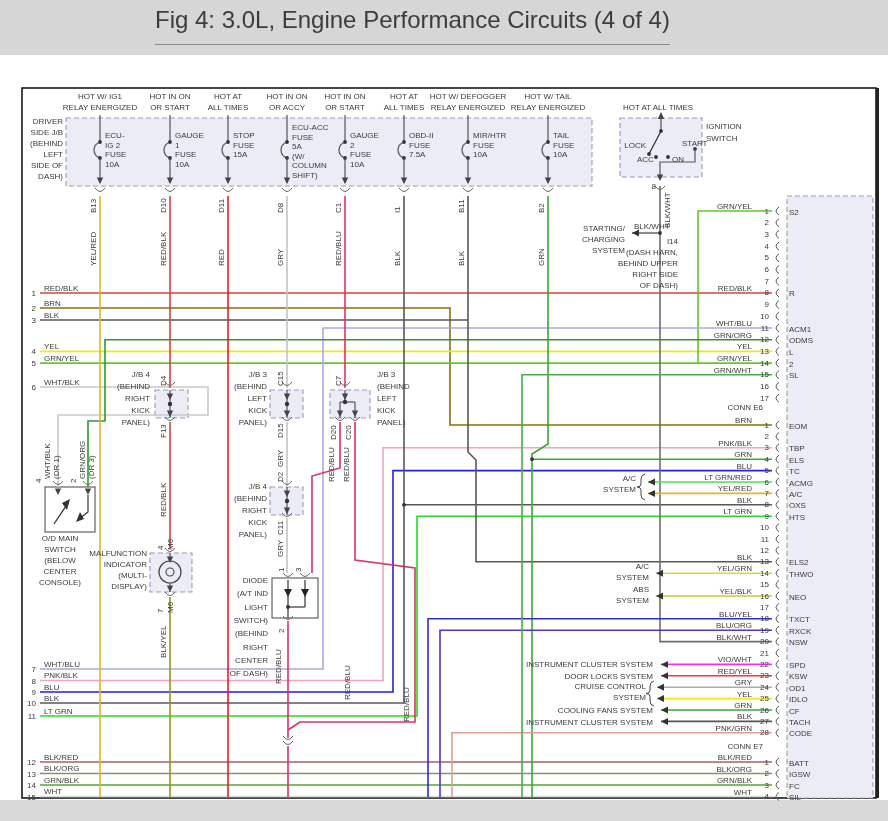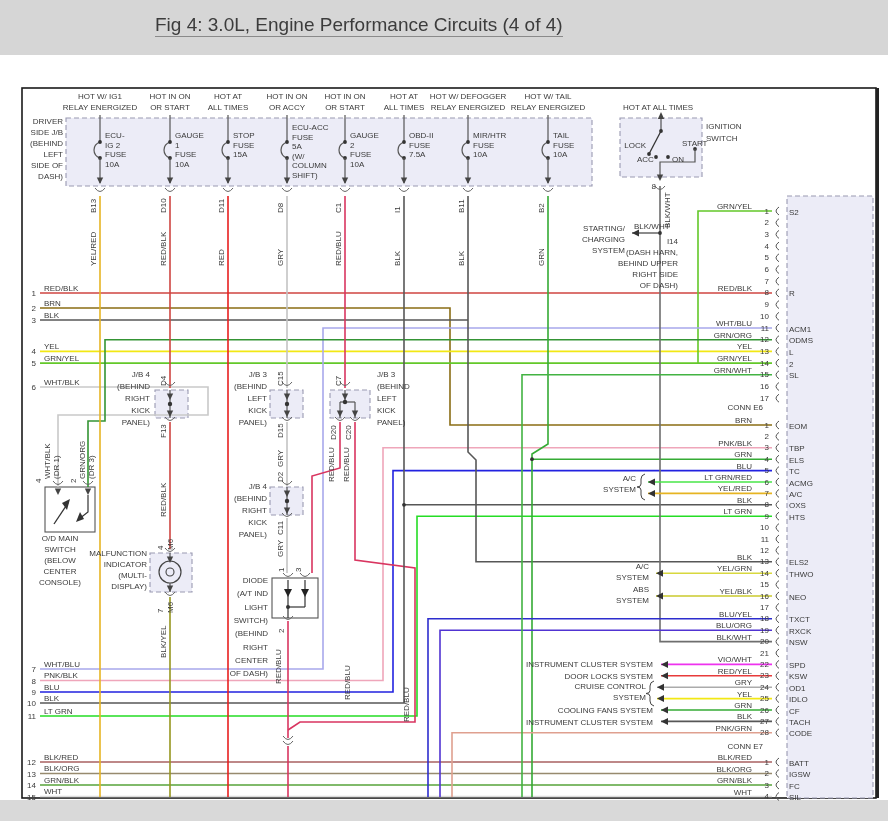--- a/index.html
+++ b/index.html
@@ -1,20 +1,20 @@
 <!DOCTYPE html>
 <html><head>
 <meta charset="utf-8">
 <style>
   html,body{margin:0;padding:0;background:#d9d9d9;}
   .stage{position:relative;width:888px;height:821px;background:#d9d9d9;overflow:hidden;
          font-family:"Liberation Sans",sans-serif;}
   .titlebar{position:absolute;left:0;top:0;width:888px;height:55px;background:#d6d6d6;}
-  .titlebar span{position:absolute;left:155px;top:14px;font-size:19px;color:#3c3c3c;
-                 border-bottom:1px solid #8a8a8a;padding-bottom:0;}
+  .titlebar span{position:absolute;left:155px;top:6px;font-size:24px;color:#3c3c3c;
+                 border-bottom:1px solid #8a8a8a;padding-bottom:10px;}
   .paper{position:absolute;left:0;top:55px;width:888px;height:745px;background:#ffffff;}
   svg{position:absolute;left:0;top:0;}
   svg text{font-family:"Liberation Sans",sans-serif;fill:#3a3a3a;}
 </style>
 </head>
 <body>
 <div class="stage">
 
 <div class="titlebar">
   <span>Fig 4: 3.0L, Engine Performance Circuits (4 of 4)</span>

